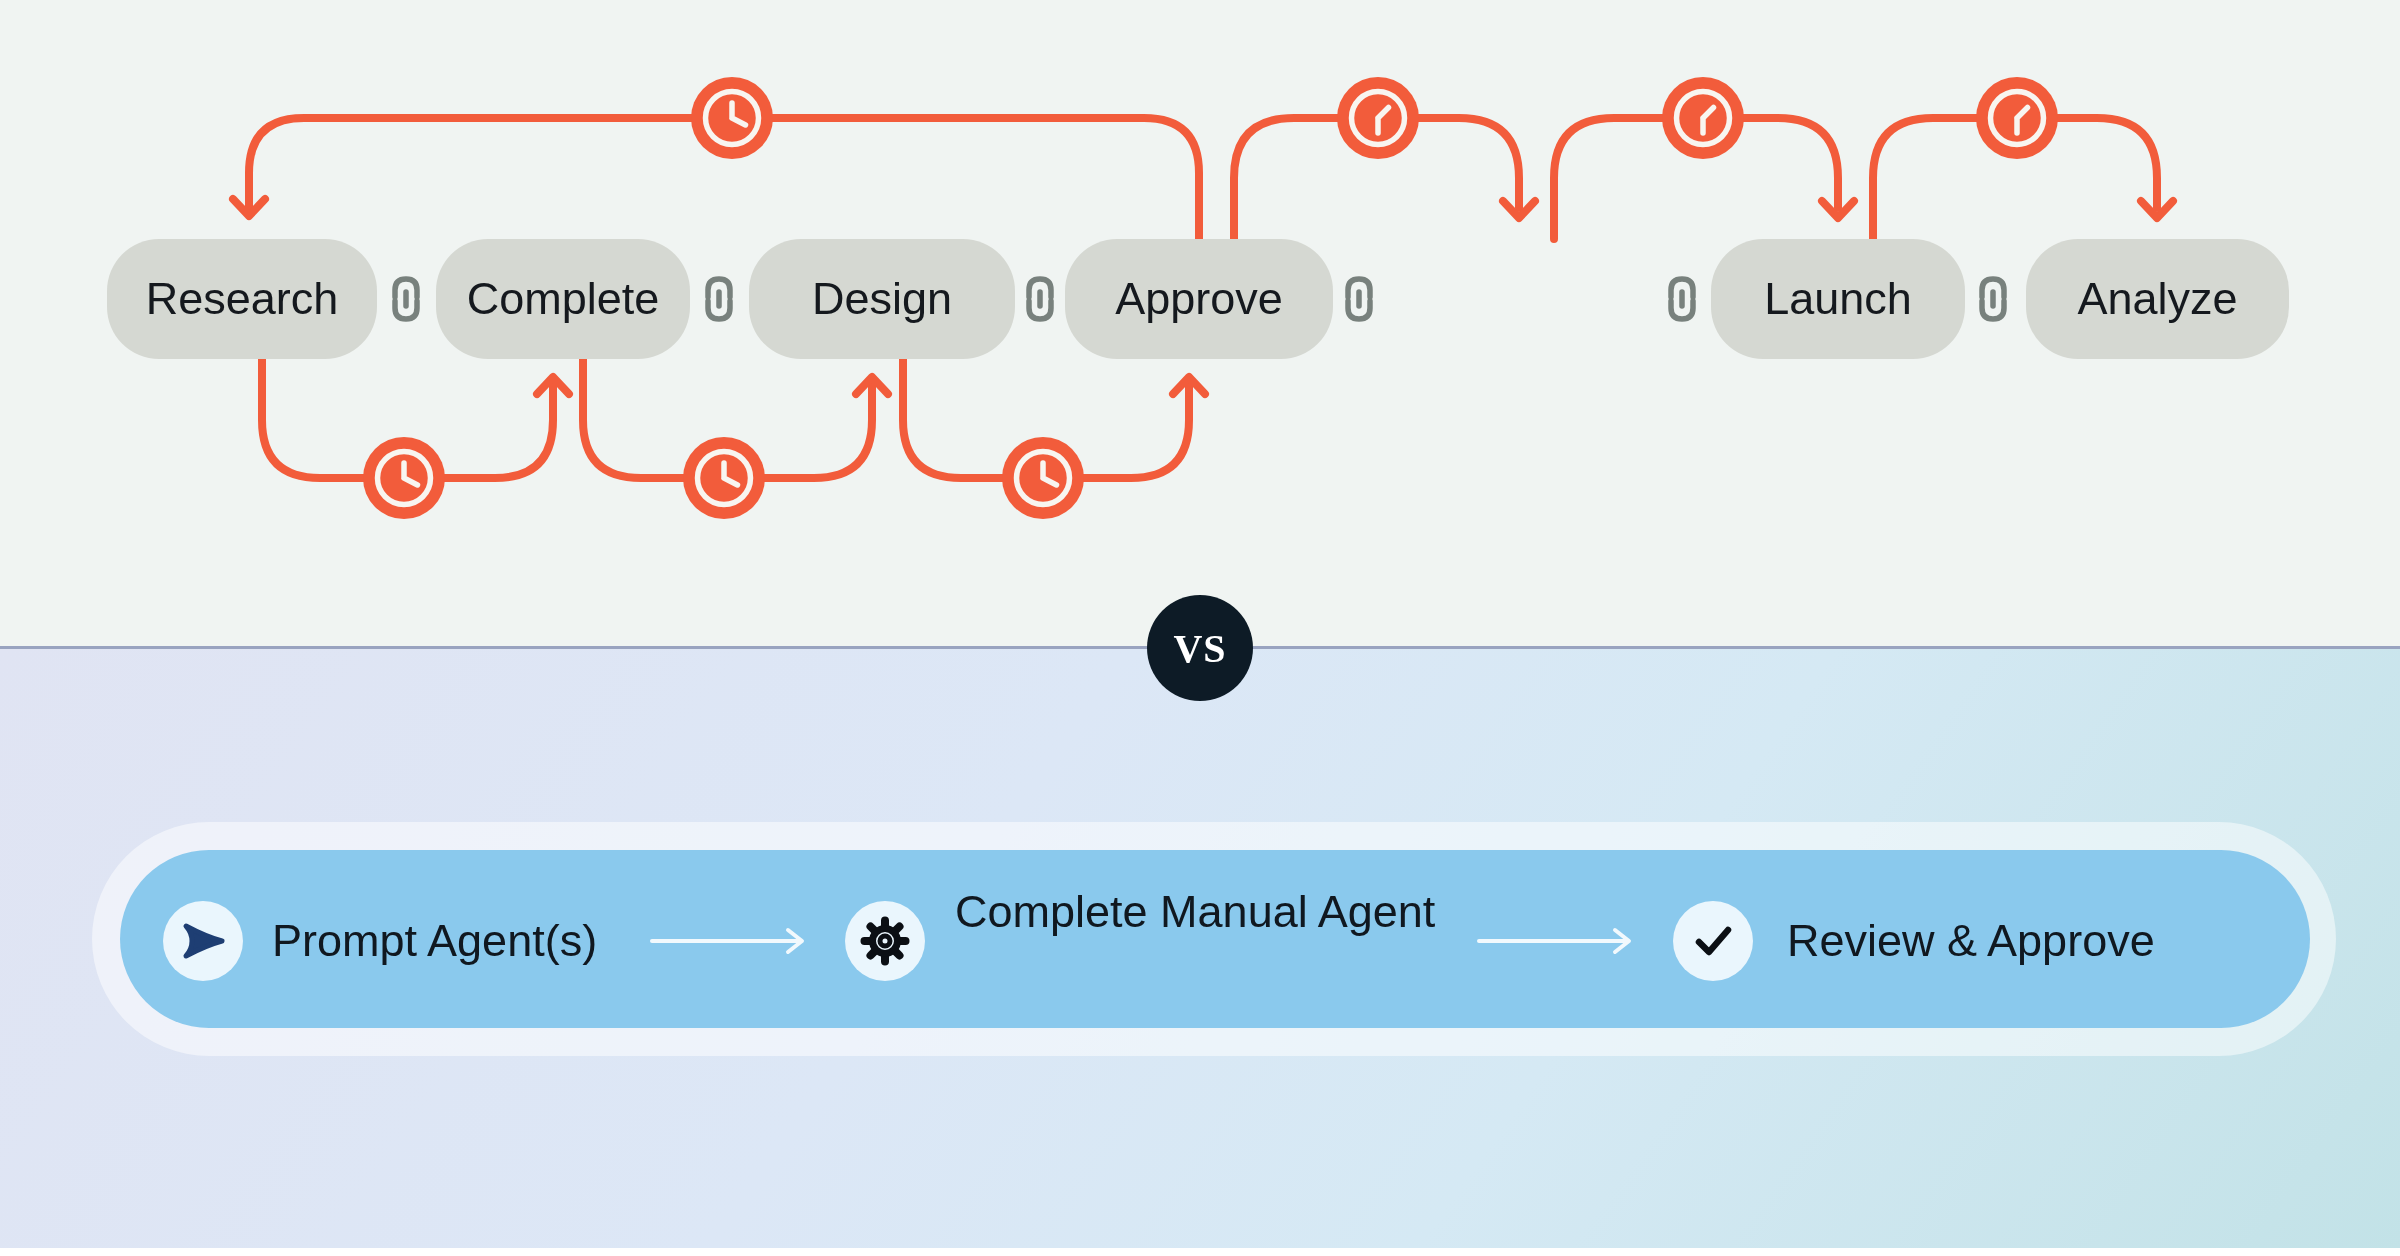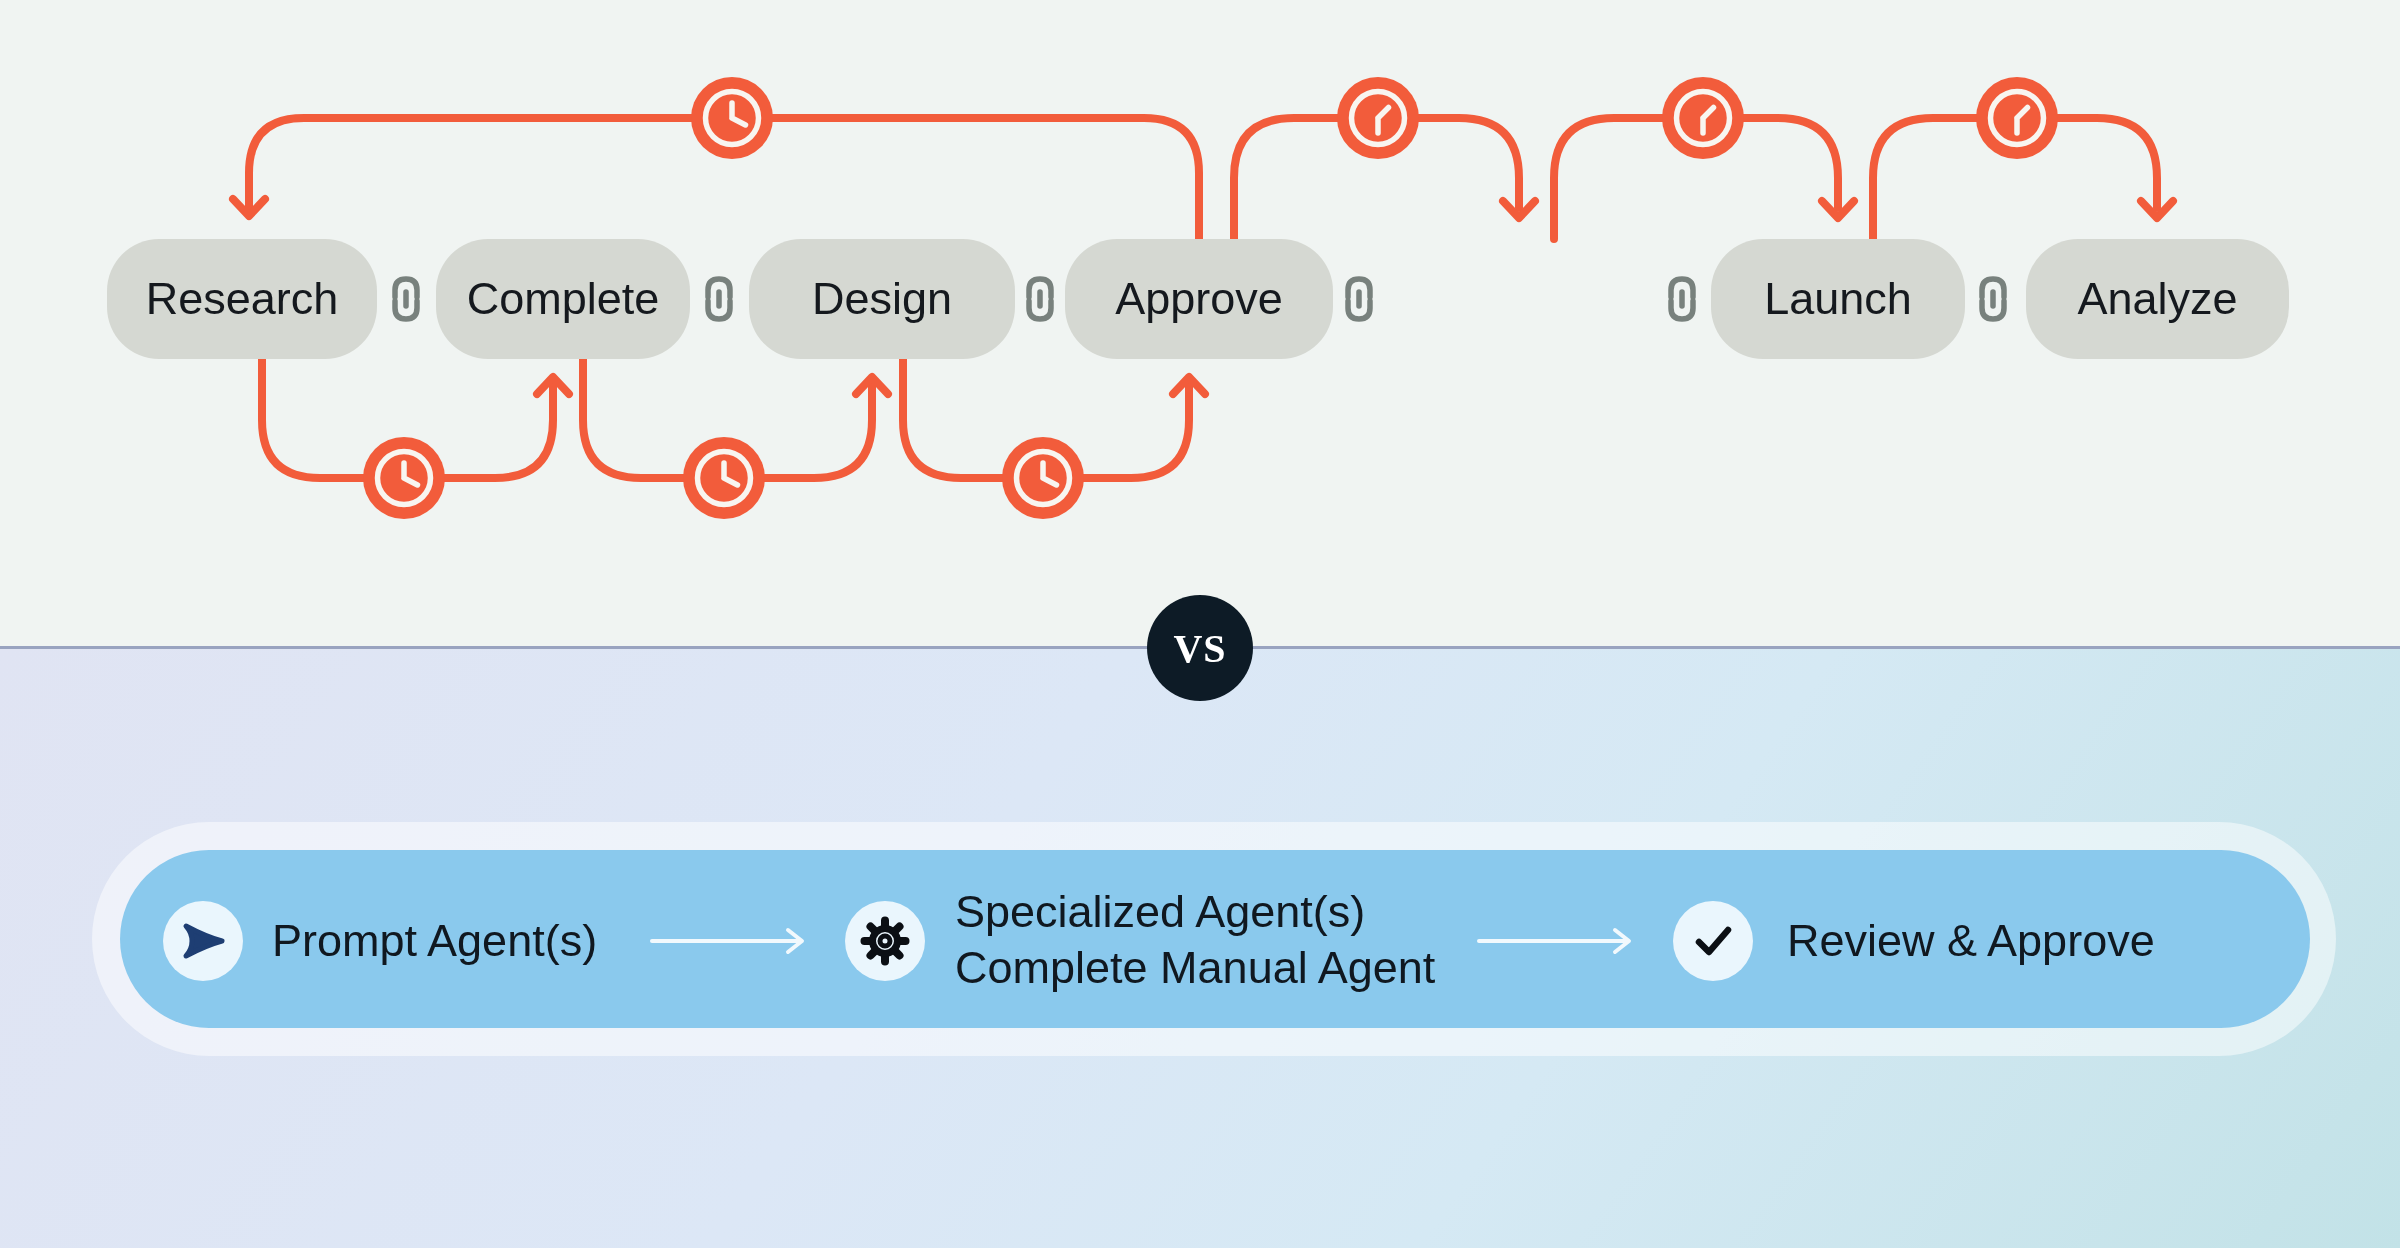--- a/index.html
+++ b/index.html
@@ -152,21 +152,20 @@
   <div class="icon-circle" style="left:845px;top:901px">
     <svg width="56" height="56" viewBox="-28 -28 56 56">
       <g fill="none" stroke="#0B0F14" stroke-linecap="round">
         <path stroke-width="8" d="M14,0 L20.5,0 M9.9,9.9 L14.5,14.5 M0,14 L0,20.5 M-9.9,9.9 L-14.5,14.5 M-14,0 L-20.5,0 M-9.9,-9.9 L-14.5,-14.5 M0,-14 L0,-20.5 M9.9,-9.9 L14.5,-14.5"></path>
         <circle r="12.5" stroke-width="7"></circle>
         <circle r="5" stroke-width="5"></circle>
       </g>
     </svg>
   </div>
   <div class="bar-label double" style="left:955px">
-    <div>Specialized Agent(s)</div>
     <div>Complete Manual Agent</div>
   </div>
 
   <svg class="bar-arrow" style="left:1477px" width="164" height="32" viewBox="0 0 164 32">
     <g fill="none" stroke="#F2F9FD" stroke-width="4" stroke-linecap="round" stroke-linejoin="round">
       <path d="M2,16 L150,16"></path>
         <path d="M138,5 L152,16 L138,27"></path>
     </g>
   </svg>
 

